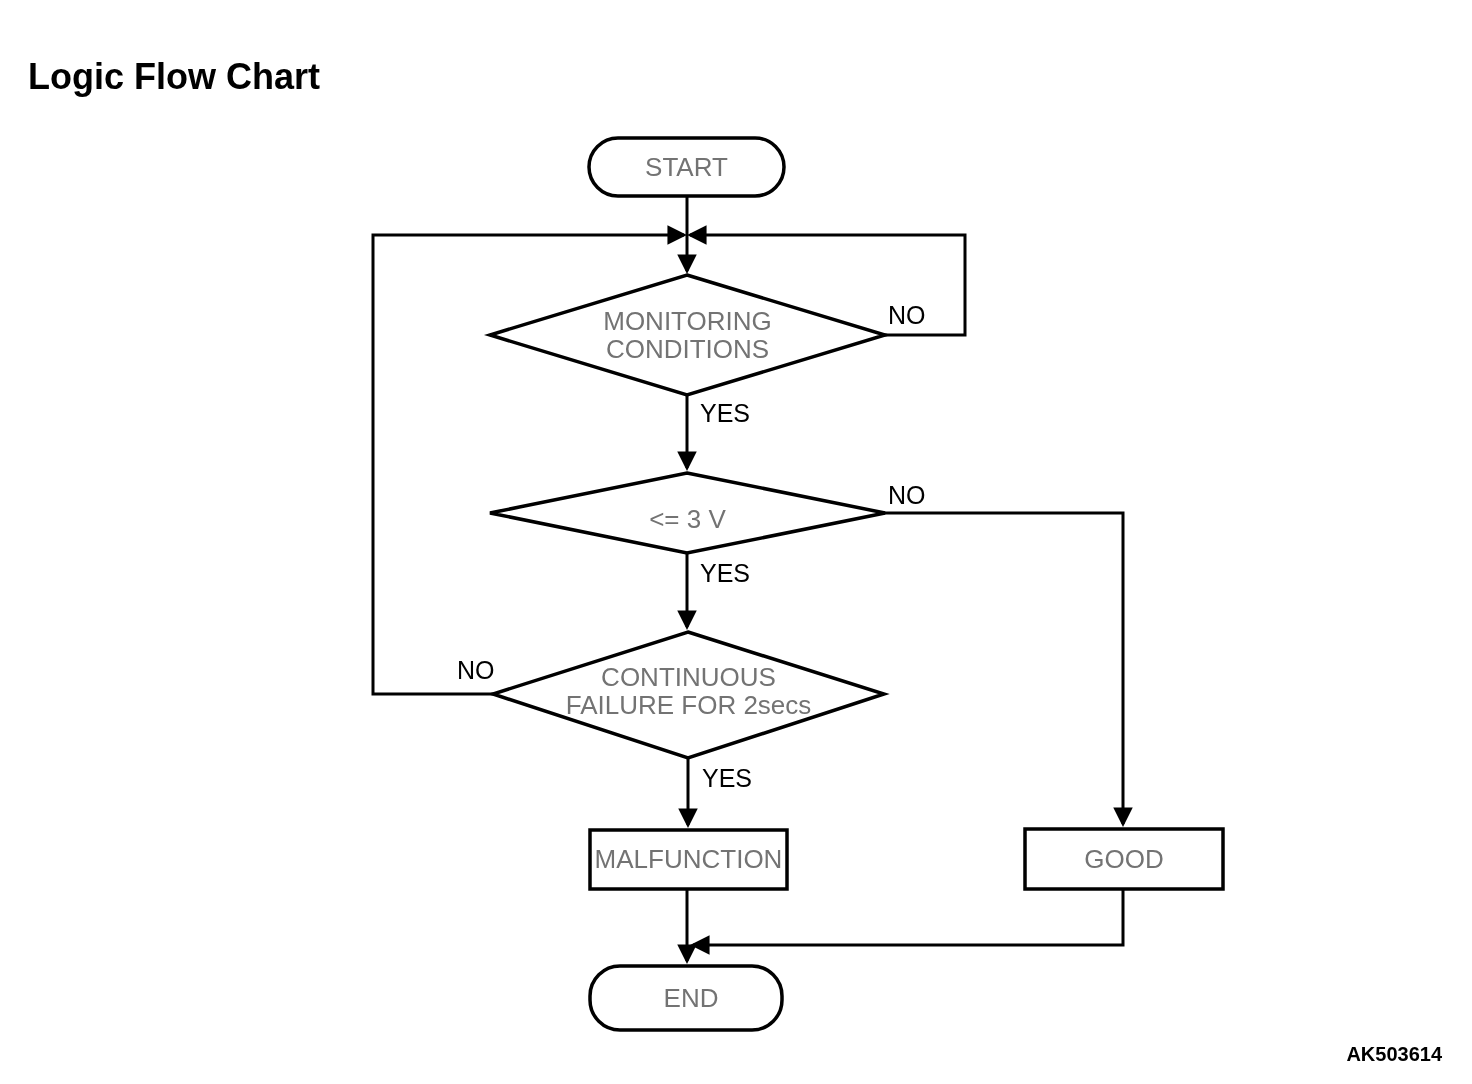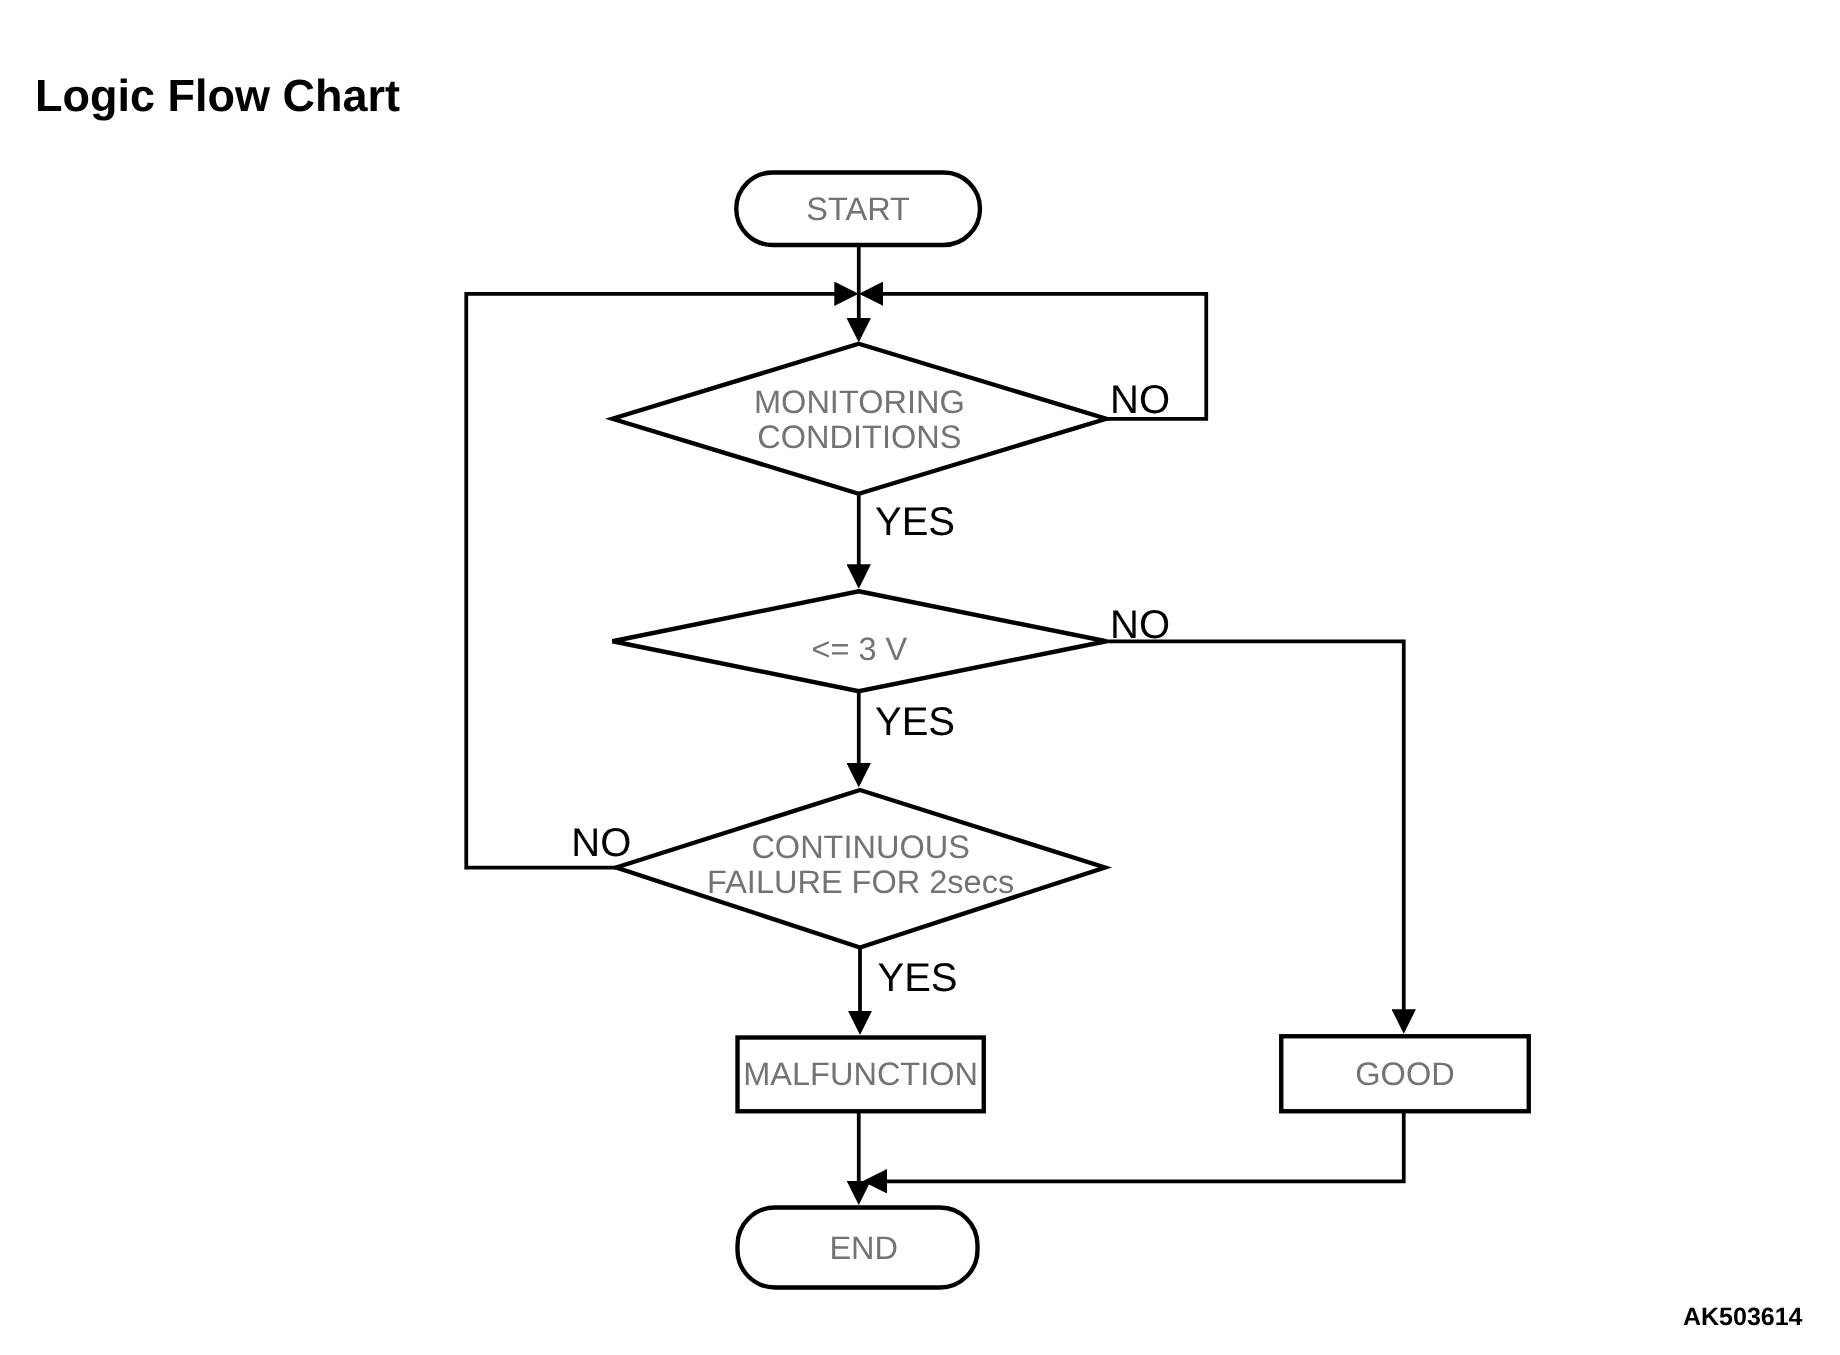--- a/index.html
+++ b/index.html
@@ -20,21 +20,21 @@
   }
   svg.flow { position: absolute; left: 0; top: 0; }
   .node-label {
     position: absolute; display: flex; flex-direction: column;
     align-items: center; justify-content: center;
     text-align: center; font-size: 26px; line-height: 1.08; color: #737373;
     white-space: nowrap;
   }
   .node-label span { display: block; }
   .edge-label {
-    position: absolute; font-size: 32px; color: #000; white-space: nowrap;
+    position: absolute; font-size: 25px; color: #000; white-space: nowrap;
   }
   .figure-code {
     position: absolute; left: 1320px; top: 1043px; width: 122px;
     text-align: right; font-size: 20px; font-weight: bold; color: #000;
   }
 </style>
 </head>
 <body>
 
 <div class="canvas">

